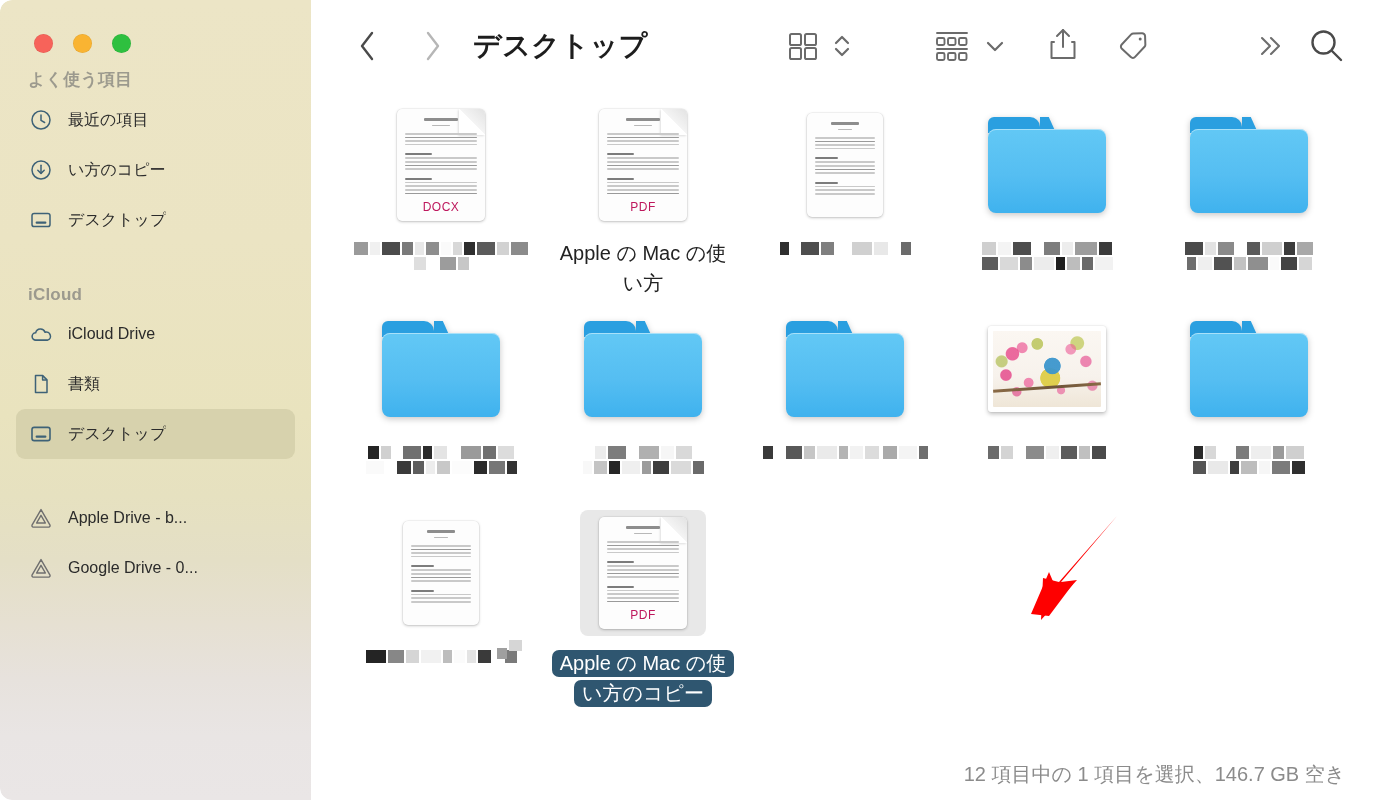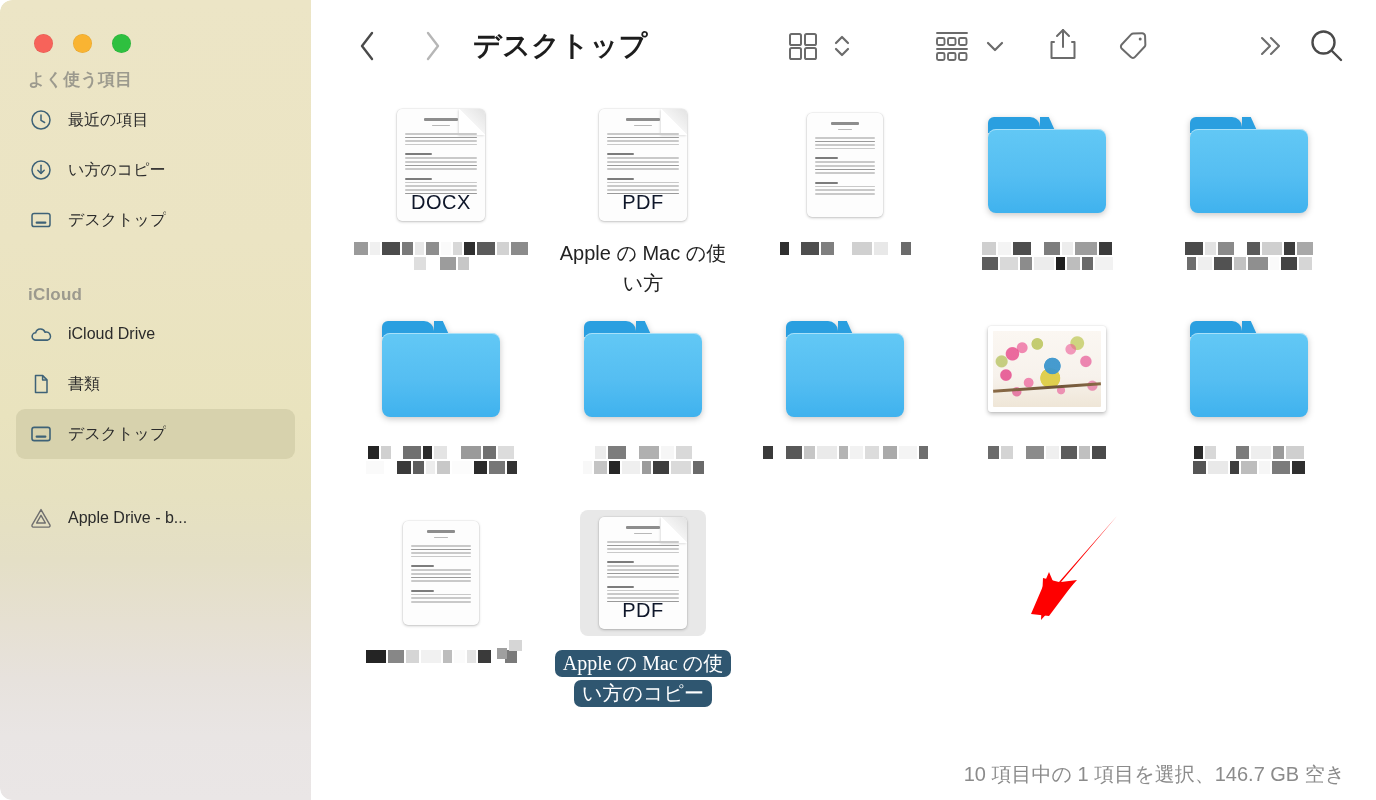--- a/index.html
+++ b/index.html
@@ -195,23 +195,23 @@
     margin: 0 auto 5px auto; width: 24%;
   }
   .doclines .l { height: 1.6px; background: #c9c9c9; border-radius: 1px; }
   .doclines .l.d { background: #9a9a9a; }
   .doclines .gap { height: 4px; background: transparent; }
   .doclines .hd { height: 2px; background: #7c7c7c; width: 38%; border-radius:1px; }
   .badge {
     position: absolute;
     bottom: 7px; left: 0; right: 0;
     text-align: center;
-    font-size: 20px;
+    font-size: 12px;
     letter-spacing: 0.5px;
-    color: #0f172a;
+    color: #be185d;
     font-family: "Liberation Sans", sans-serif;
   }
   .docicon.plain { width: 76px; height: 104px; }
 
   
   .folder {
     position: relative;
     width: 118px; height: 96px;
     filter: drop-shadow(0 2px 3px rgba(0,0,0,.22));
   }
@@ -387,20 +387,29 @@
       <div class="sb-item">
         <span class="sb-icon gray">
           <svg width="24" height="24" viewBox="0 0 24 24" fill="none" stroke="currentColor" stroke-width="1.4" stroke-linejoin="round">
             <path d="M12 3.6 21 19.2a1.4 1.4 0 0 1-1.2 1.9H4.2A1.4 1.4 0 0 1 3 19.2z"></path>
             <path d="M12 9.3l4.4 7.7H7.6z"></path>
           </svg>
         </span>
         <span class="sb-label">Apple Drive - b...</span>
       </div>
 
+      <div class="sb-item">
+        <span class="sb-icon gray">
+          <svg width="24" height="24" viewBox="0 0 24 24" fill="none" stroke="currentColor" stroke-width="1.4" stroke-linejoin="round">
+            <path d="M12 3.6 21 19.2a1.4 1.4 0 0 1-1.2 1.9H4.2A1.4 1.4 0 0 1 3 19.2z"></path>
+            <path d="M12 9.3l4.4 7.7H7.6z"></path>
+          </svg>
+        </span>
+        <span class="sb-label">Google Drive - 0...</span>
+      </div>
     </div>
   </div>
 
   <div id="main">
 
     <div id="toolbar">
       <div id="nav-back" class="tb-btn">
         <svg width="22" height="34" viewBox="0 0 22 34" fill="none" stroke="currentColor" stroke-width="2.4" stroke-linecap="round" stroke-linejoin="round">
           <path d="M16 4 6 17l10 13"></path>
         </svg>
@@ -861,37 +870,37 @@
               <div class="gap"></div>
                 <div class="hd"></div>
               <div class="l"></div>
                 <div class="l"></div>
                 <div class="l"></div>
                 <div class="l d"></div>
             </div>
             <div class="badge">PDF</div>
           </div>
         </div>
-        <div class="namebox" style="max-width:200px; margin-top:10px;font-family:Liberation Serif, serif;">
+        <div class="namebox" style="max-width:200px; margin-top:10px;">
           <span class="line" style="background:#2f5670;color:#fff;border-radius:7px;padding:2px 8px 3px 8px;">Apple の Mac の使</span>
           <span class="line" style="background:#2f5670;color:#fff;border-radius:7px;padding:2px 8px 3px 8px;margin-top:-1px;">い方のコピー</span>
         </div>
       </div>
 
       <div style="position:absolute; left:186px; top:552px; display:flex; gap:2px;">
         <span class="pb" style="width:10px;height:11px;background:#9f9f9f"></span>
         <span class="pb" style="width:13px;height:11px;background:#d6d6d6;margin-top:-8px"></span>
       </div>
 
     </div>
 
     <svg id="red-arrow" viewBox="0 0 130 120">
       <path d="M104 8 L44 76 L62 74 L38 106 L20 104 L38 62 L44 76 L104 8 Z" fill="#fe0000"></path>
       <path d="M106 6 L50 72 L66 70 L30 110 L32 68 L48 72 Z" fill="#fe0000"></path>
     </svg>
 
     <div id="statusbar">
-      <div id="status-text">10 項目中の 1 項目を選択、146.7 GB 空き</div>
+      <div id="status-text">12 項目中の 1 項目を選択、146.7 GB 空き</div>
 
     </div>
 
   </div>
 </div>
 
 </body></html>

